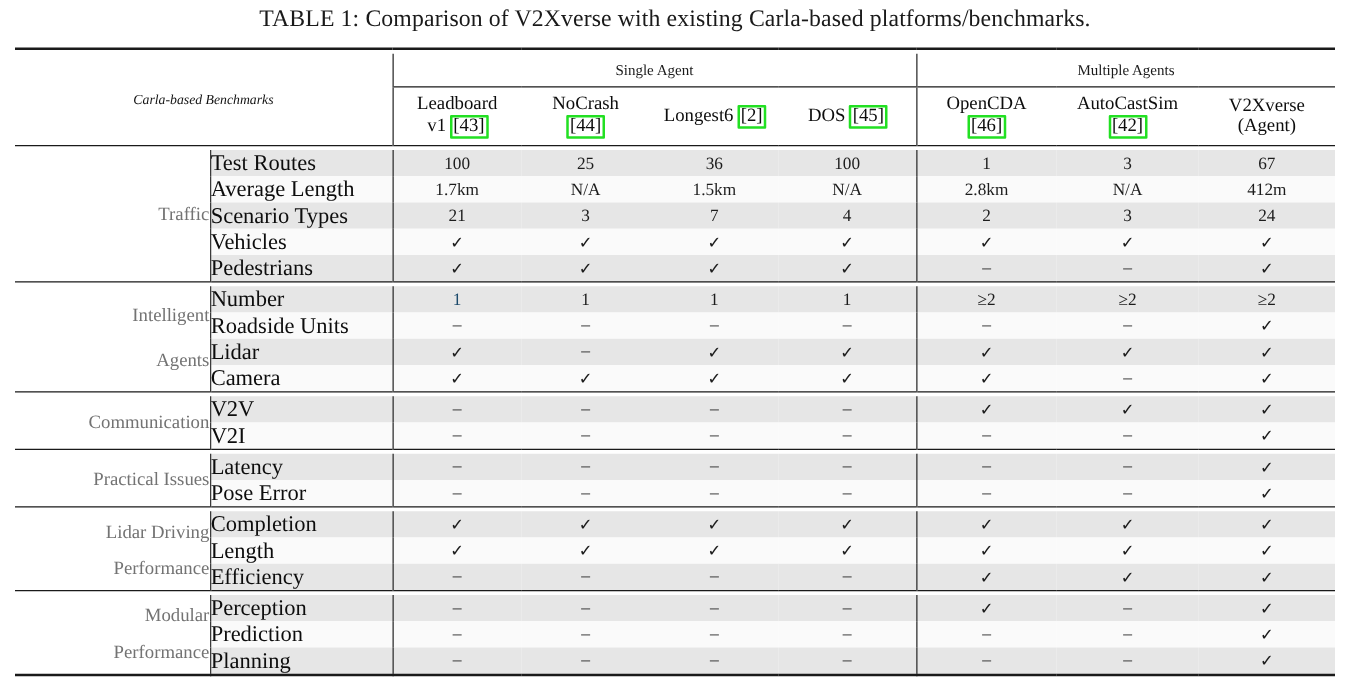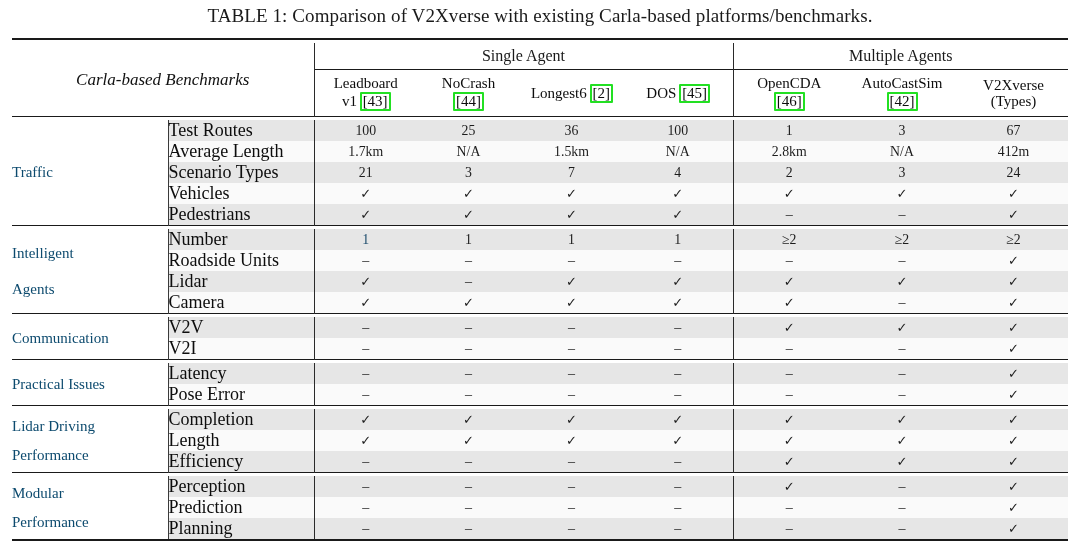--- a/index.html
+++ b/index.html
@@ -76,30 +76,30 @@
   .hr-band {
     height: 3px;
     line-height: 0;
     font-size: 0;
   }
 
   
   .hdr-group {
     height: 26px;
     text-align: center;
-    font-size: 16px;
+    font-size: 12px;
     color: #1a1a1a;
   }
   .hdr-group.sep-left { border-left: 1.3px solid #2a2a2a; }
 
   .hdr-benchname {
     text-align: center;
     font-style: italic;
     font-weight: bold;
-    font-size: 17px;
+    font-size: 11px;
     color: #111;
   }
 
   .hdr-col {
     height: 46px;
     text-align: center;
     font-weight: bold;
     font-size: 15px;
     line-height: 1.08;
     color: #0d0d0d;
@@ -117,23 +117,23 @@
     margin: 0 -1px;
     background: transparent;
   }
 
   
   tr.drow { height: 17px; }
   tr.drow.shade td { background: #e6e6e6; }
   tr.drow.plain td { background: #fafafa; }
 
   td.sec-label {
-    text-align: left;
+    text-align: right;
     font-size: 15px;
-    color: #0c4a6e;
+    color: #737373;
     background: #ffffff !important;
     line-height: 1.22;
   }
   td.sub-label {
     text-align: left;
     font-weight: bold;
     font-size: 18px;
     padding-left: 12px;
     color: #0d0d0d;
     border-left: 1.3px solid #3a3a3a;
@@ -199,21 +199,21 @@
             <td class="hdr-col hdr-underline sep-left">
               <div>OpenCDA</div>
               <div><span class="cite-hl">[46]</span></div>
             </td>
             <td class="hdr-col hdr-underline">
               <div>AutoCastSim</div>
               <div><span class="cite-hl">[42]</span></div>
             </td>
             <td class="hdr-col hdr-underline">
               <div>V2Xverse</div>
-              <div>(Types)</div>
+              <div>(Agent)</div>
             </td>
           </tr>
           <tr class="rule-sec">
             <td class="hr-band" colspan="9"></td>
           </tr>
           <tr class="drow shade">
             <td class="sec-label" rowspan="5">
               <div>Traffic</div>
             </td>
             <td class="sub-label">Test Routes</td>

